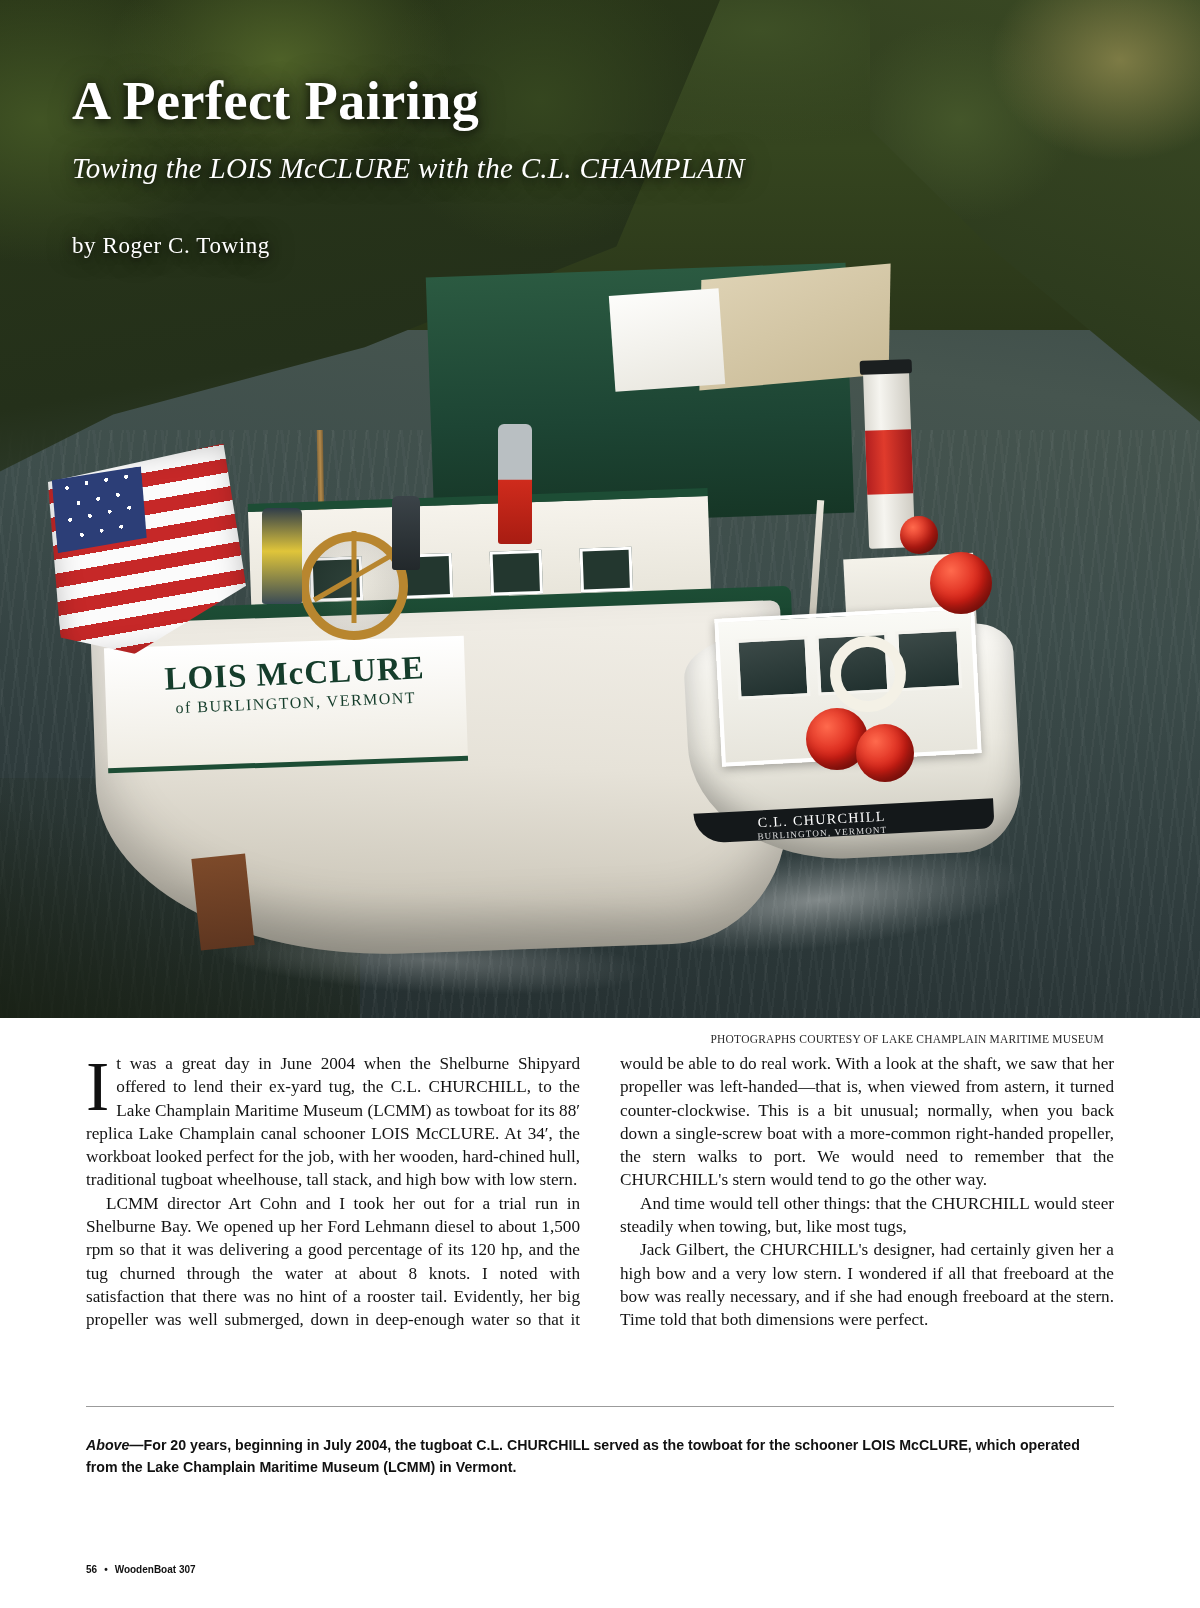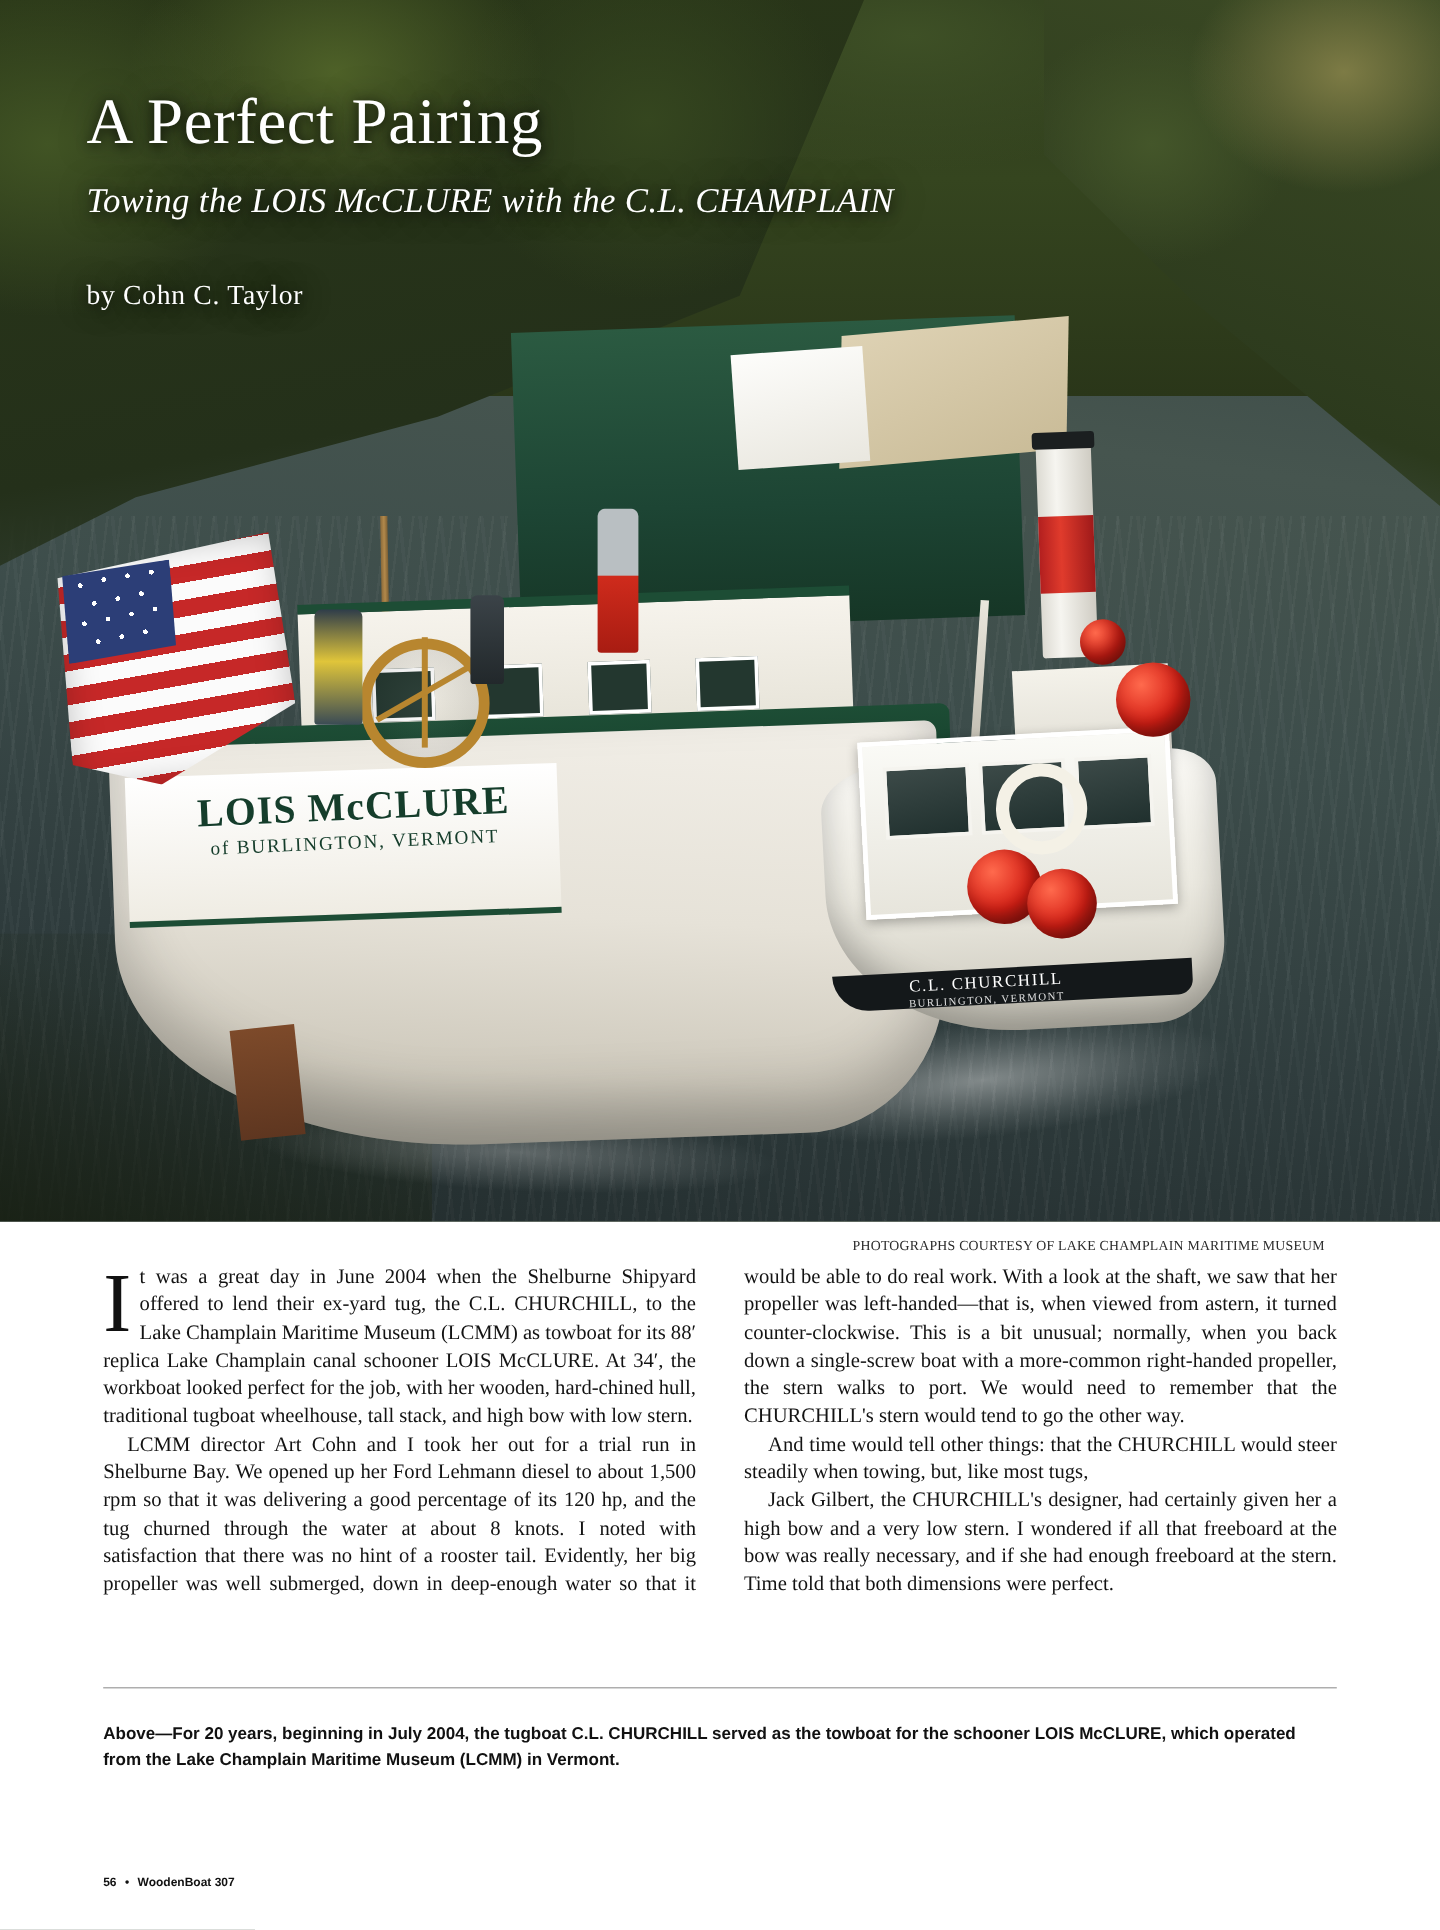--- a/index.html
+++ b/index.html
@@ -340,21 +340,21 @@
     left: 72px;
     top: 74px;
     width: 680px;
     color: #ffffff;
     text-shadow: 0 2px 10px rgba(0,0,0,0.75), 0 0 26px rgba(0,0,0,0.5);
   }
   .title-main {
     font-family: "Liberation Serif", serif;
     font-size: 54px;
     line-height: 1.02;
-    font-weight: normal;
+    font-weight: bold;
     margin: 0 0 20px 0;
     letter-spacing: 0.5px;
   }
   .title-sub {
     font-family: "Liberation Serif", serif;
     font-style: italic;
     font-size: 29px;
     line-height: 1.32;
     margin: 0 0 46px 0;
     letter-spacing: 0.3px;
@@ -412,20 +412,21 @@
     left: 86px;
     top: 1434px;
     width: 1028px;
     font-family: "Liberation Sans", sans-serif;
     font-size: 14.2px;
     line-height: 1.55;
     color: #111;
     font-weight: bold;
   }
   .caption .lead {
+    font-style: italic;
     margin-top: 30px;
   }
   .folio {
     position: absolute;
     left: 86px;
     top: 1564px;
     font-family: "Liberation Sans", sans-serif;
     font-size: 10px;
     font-weight: bold;
     color: #111;
@@ -503,21 +504,21 @@
     <div class="tug-blackband"></div>
     <div class="tug-name">
       <div class="t1">C.L. CHURCHILL</div>
       <div class="t2">BURLINGTON, VERMONT</div>
     </div>
   </div>
 
   <div class="title-block">
     <h1 class="title-main">A Perfect Pairing</h1>
     <div class="title-sub">Towing the LOIS McCLURE with the C.L. CHAMPLAIN</div>
-    <div class="byline">by Cohn C. Taylor</div>
+    <div class="byline">by Roger C. Towing</div>
   </div>
 </div>
 
 <div class="photo-credit">PHOTOGRAPHS COURTESY OF LAKE CHAMPLAIN MARITIME MUSEUM</div>
 
 <div class="body-area">
   <div class="cols">
     <p class="first"><span class="dropcap">I</span><span>t was a great day in June 2004 when the Shelburne Shipyard offered to lend their ex-yard tug, the C.L. CHURCHILL, to the Lake Champlain Maritime Museum (LCMM) as towboat for its 88′ replica Lake Champlain canal schooner LOIS McCLURE. At 34′, the workboat looked perfect for the job, with her wooden, hard-chined hull, traditional tugboat wheelhouse, tall stack, and high bow with low stern.</span></p>
     <p>LCMM director Art Cohn and I took her out for a trial run in Shelburne Bay. We opened up her Ford Lehmann diesel to about 1,500 rpm so that it was delivering a good percentage of its 120 hp, and the tug churned through the water at about 8 knots. I noted with satisfaction that there was no hint of a rooster tail. Evidently, her big propeller was well submerged, down in deep-enough water so that it would be able to do real work. With a look at the shaft, we saw that her propeller was left-handed—that is, when viewed from astern, it turned counter-clockwise. This is a bit unusual; normally, when you back down a single-screw boat with a more-common right-handed propeller, the stern walks to port. We would need to remember that the CHURCHILL's stern would tend to go the other way.</p>
     <p>And time would tell other things: that the CHURCHILL would steer steadily when towing, but, like most tugs,</p>

